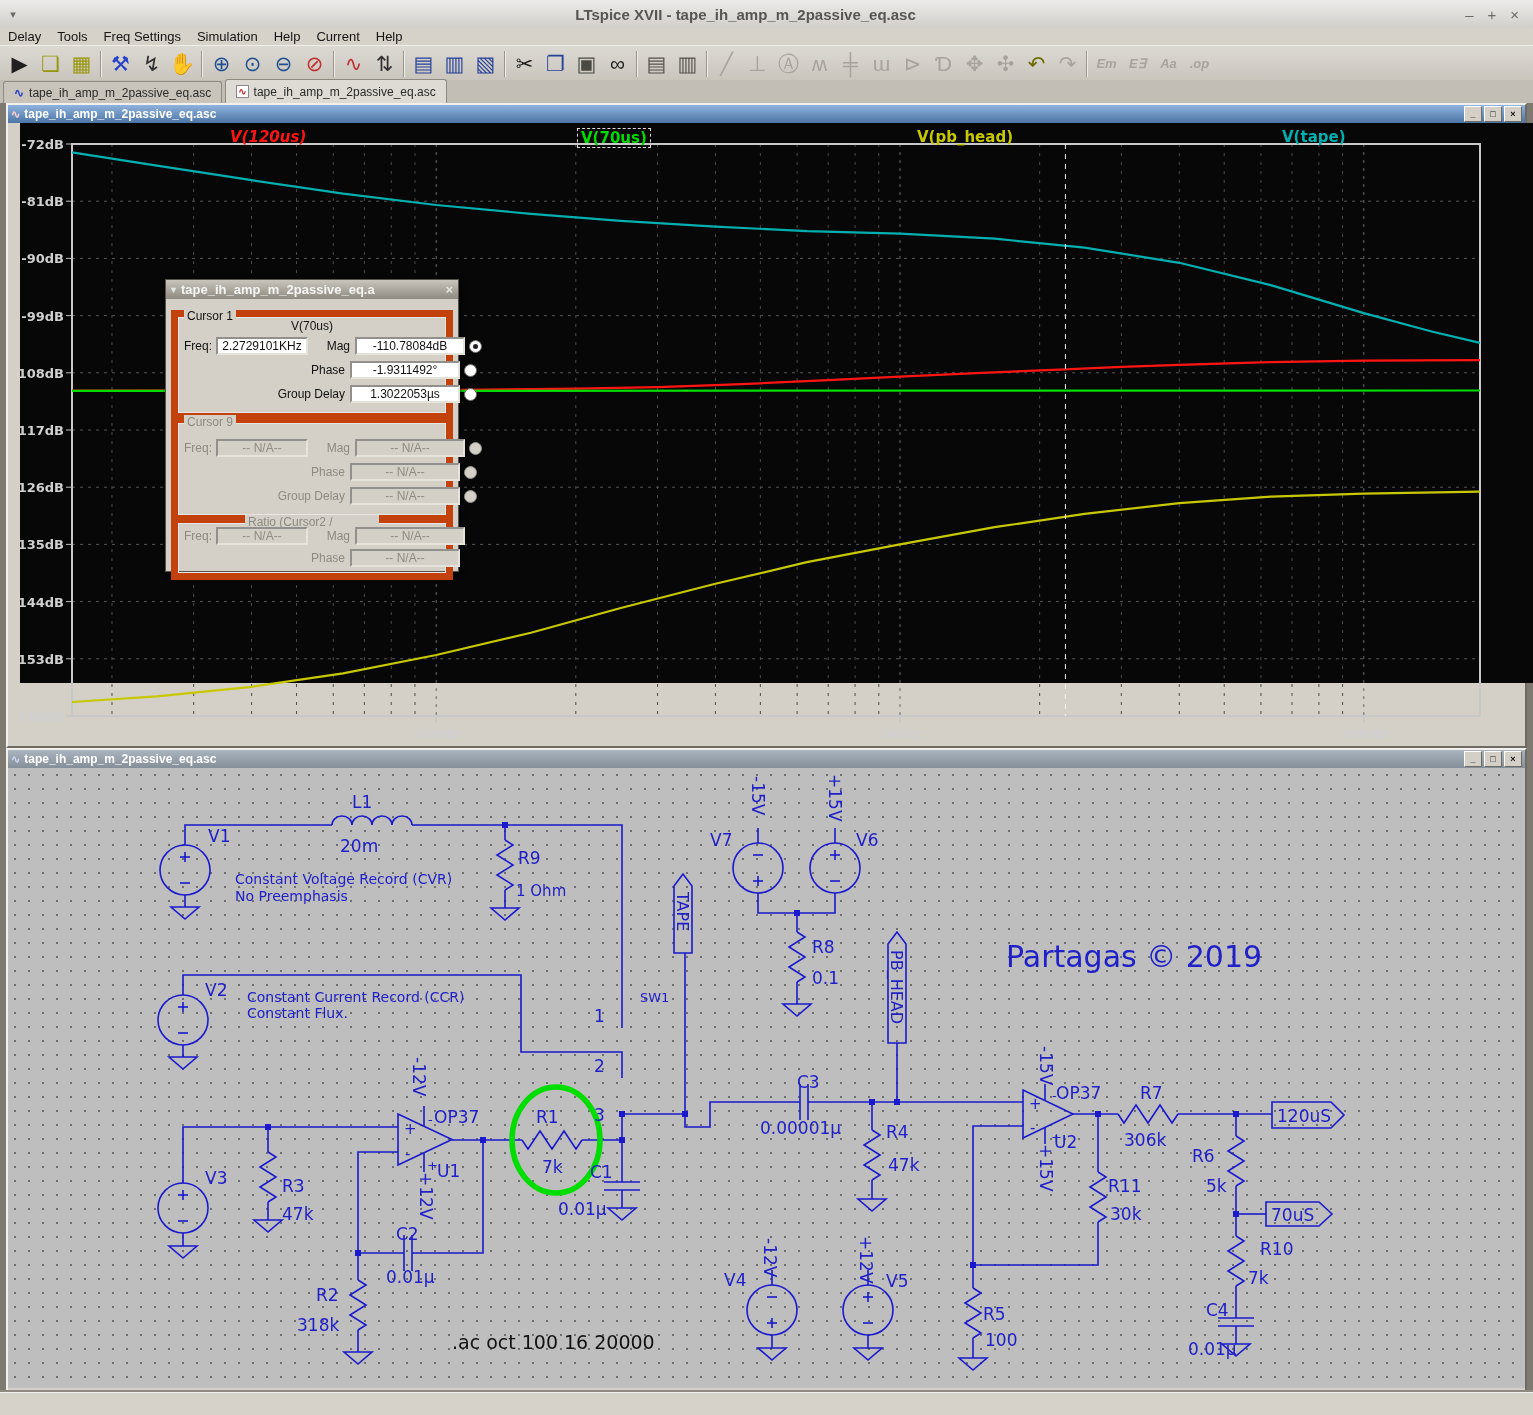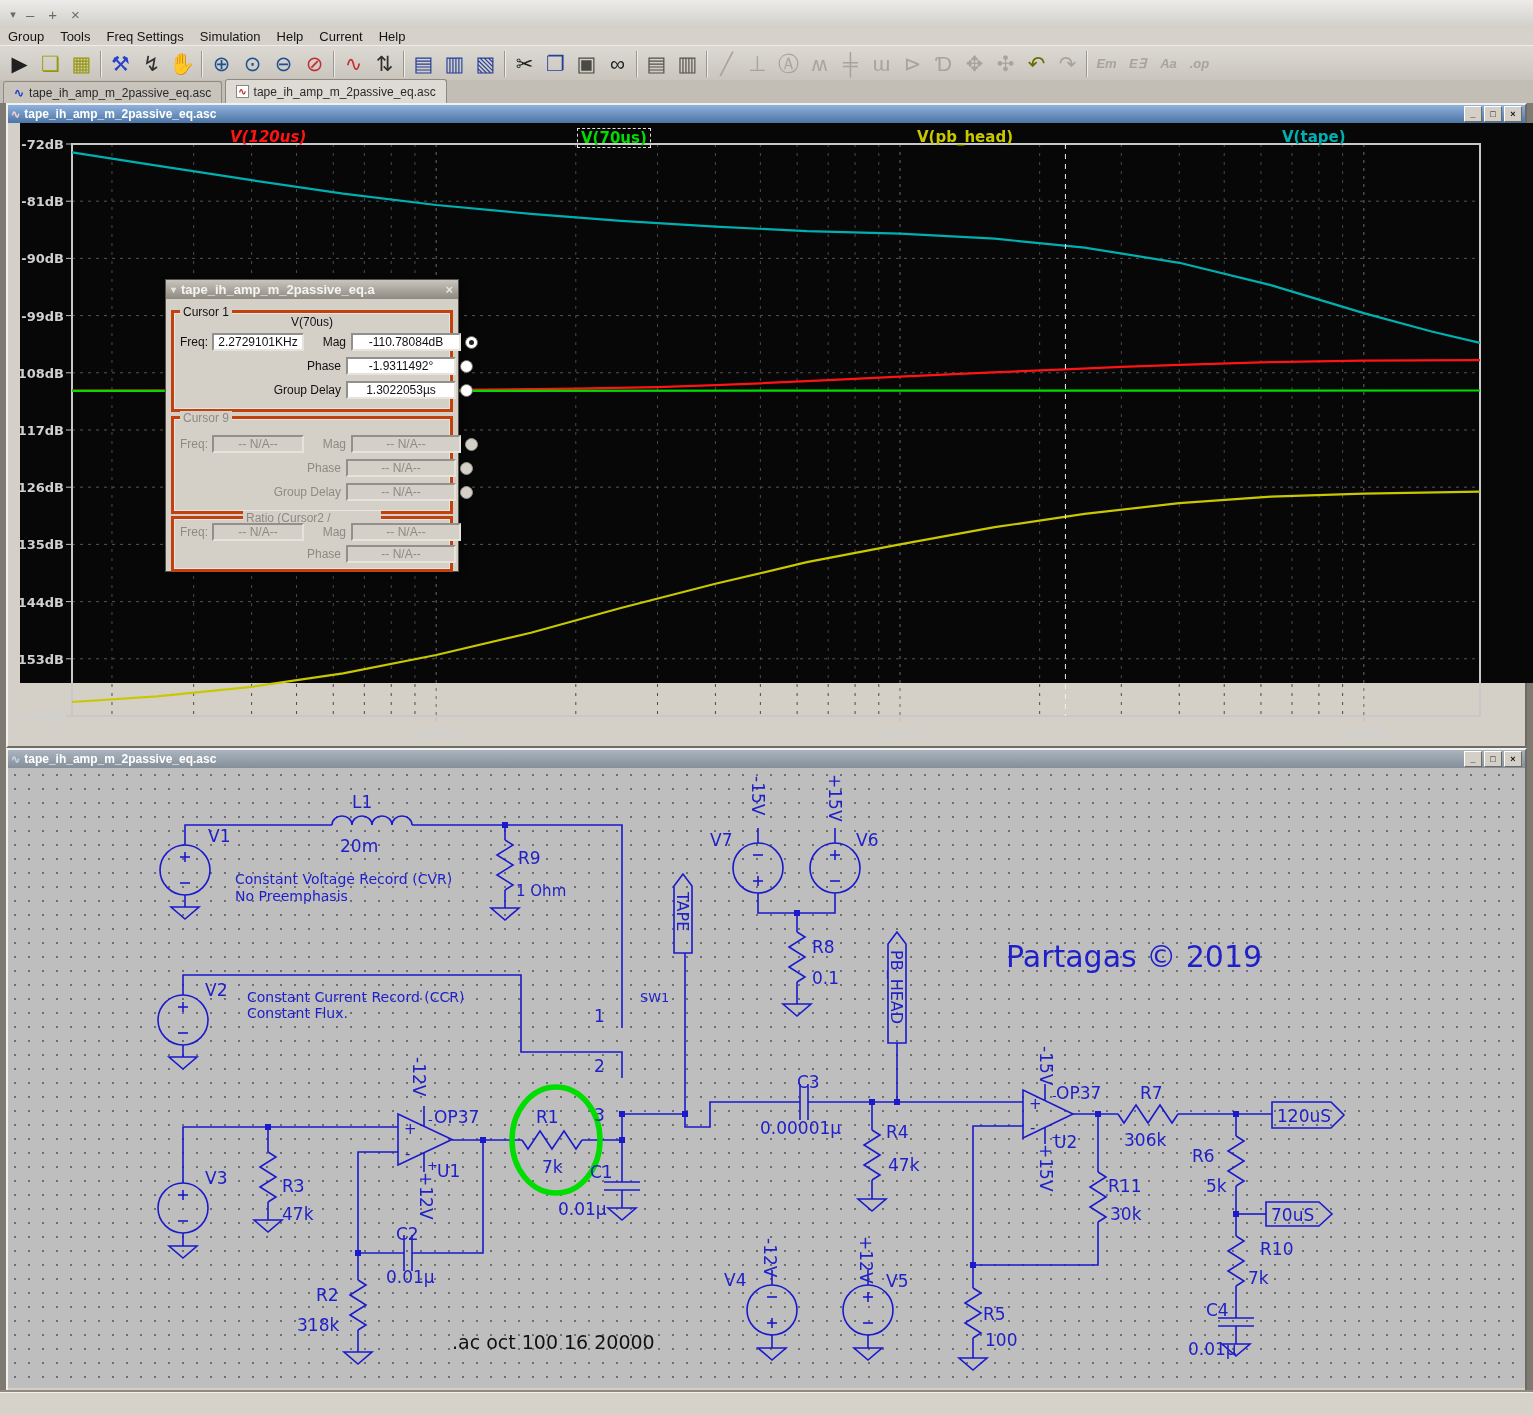--- a/index.html
+++ b/index.html
@@ -45,49 +45,50 @@
   #plot-svg{position:absolute;left:0;top:0}
   #trace-labels{position:absolute;left:0;top:5px;width:100%;height:16px}
   #trace-labels span{position:absolute;font:bold 15px "DejaVu Sans",sans-serif;white-space:nowrap}
   #trace-labels span.selected{border:1px dashed #e0e0e0;padding:0 3px}
   
   #cursor-dlg{position:absolute;left:145px;top:156px;width:292px;height:291px;background:#d4d0c8;
     border:1px solid #55524c;box-shadow:2px 2px 5px rgba(0,0,0,.55);font-size:12px;color:#111}
   #cursor-dlg .dlg-title{height:19px;background:linear-gradient(#c9c5bd,#8e8a82);display:flex;align-items:center;
     gap:5px;padding:0 5px;color:#f4f4f2;font-weight:bold;font-size:13px}
   #cursor-dlg .dlg-title .t{flex:1;white-space:nowrap;overflow:hidden}
-  .grp{position:absolute;left:5px;right:5px;border:3px solid #c2410c;box-shadow:inset 0 0 0 1px #e8e6e2}
+  .grp{position:absolute;left:5px;right:5px;border:7px solid #c2410c;box-shadow:inset 0 0 0 1px #e8e6e2}
   .grp .leg{position:absolute;top:-8px;left:6px;background:#d4d0c8;padding:0 3px;font-size:12px}
   .grp.disabled,.grp.disabled .leg{color:#8e8a82}
   .crow{position:absolute;display:flex;align-items:center}
   .inp{background:#fff;border:2px inset #e6e3dd;height:14px;font:12px "Liberation Sans",sans-serif;
     display:flex;align-items:center;justify-content:center;padding:0 3px}
   .inp.na{background:#d4d0c8;color:#8e8a82}
   .radio{width:11px;height:11px;border-radius:50%;background:#fff;border:1px solid #6e6a64;position:relative;margin-left:4px}
   .radio.on:after{content:"";position:absolute;left:3px;top:3px;width:5px;height:5px;border-radius:50%;background:#222}
   .radio.dis{background:#d4d0c8;border-color:#96928a}
   #schem-pane{left:6px;top:748px;width:1521px;height:644px}
   #schem-client{position:absolute;left:0;top:18px;width:1517px;height:620px;background:#bebebe;
     background-image:radial-gradient(#6e6e6e 1px,transparent 1.3px);background-size:14px 14px}
   #statusbar{position:absolute;left:0;top:1392px;width:100%;height:23px;background:#d6d2ca;
     border-top:1px solid #f2f0ec;box-shadow:0 -2px 0 #8e8a82}
 </style>
 </head>
 <body>
 
 <div id="titlebar">
   <span class="menu-arrow">▾</span>
+  <span class="title-text">LTspice XVII - tape_ih_amp_m_2passive_eq.asc</span>
   <span class="win-ctl">
     <span>–</span>
     <span>+</span>
     <span>×</span>
   </span>
 </div>
 <div id="menubar">
-    <span>Group</span>
+    <span>Delay</span>
     <span>Tools</span>
     <span>Freq Settings</span>
     <span>Simulation</span>
     <span>Help</span>
     <span>Current</span>
     <span>Help</span>
   </div>
 <div id="toolbar">
     <span class="ticon" title="new-schematic" style="color: rgb(32, 32, 32);">▶</span>
     <span class="ticon" title="open-file" style="color: rgb(150, 150, 10);">❏</span>

